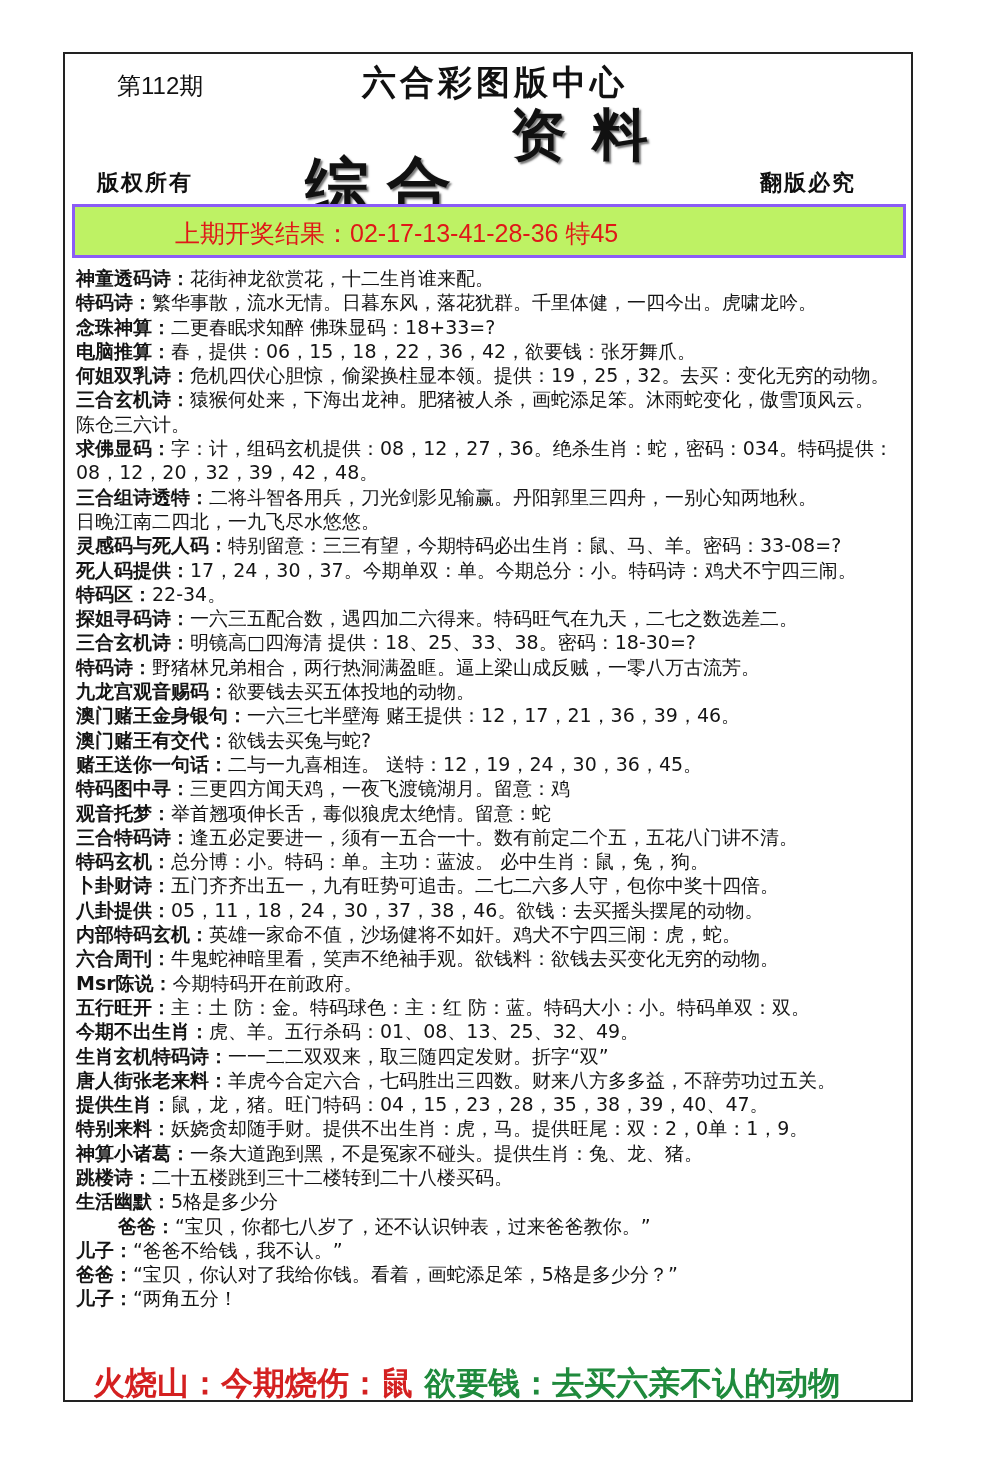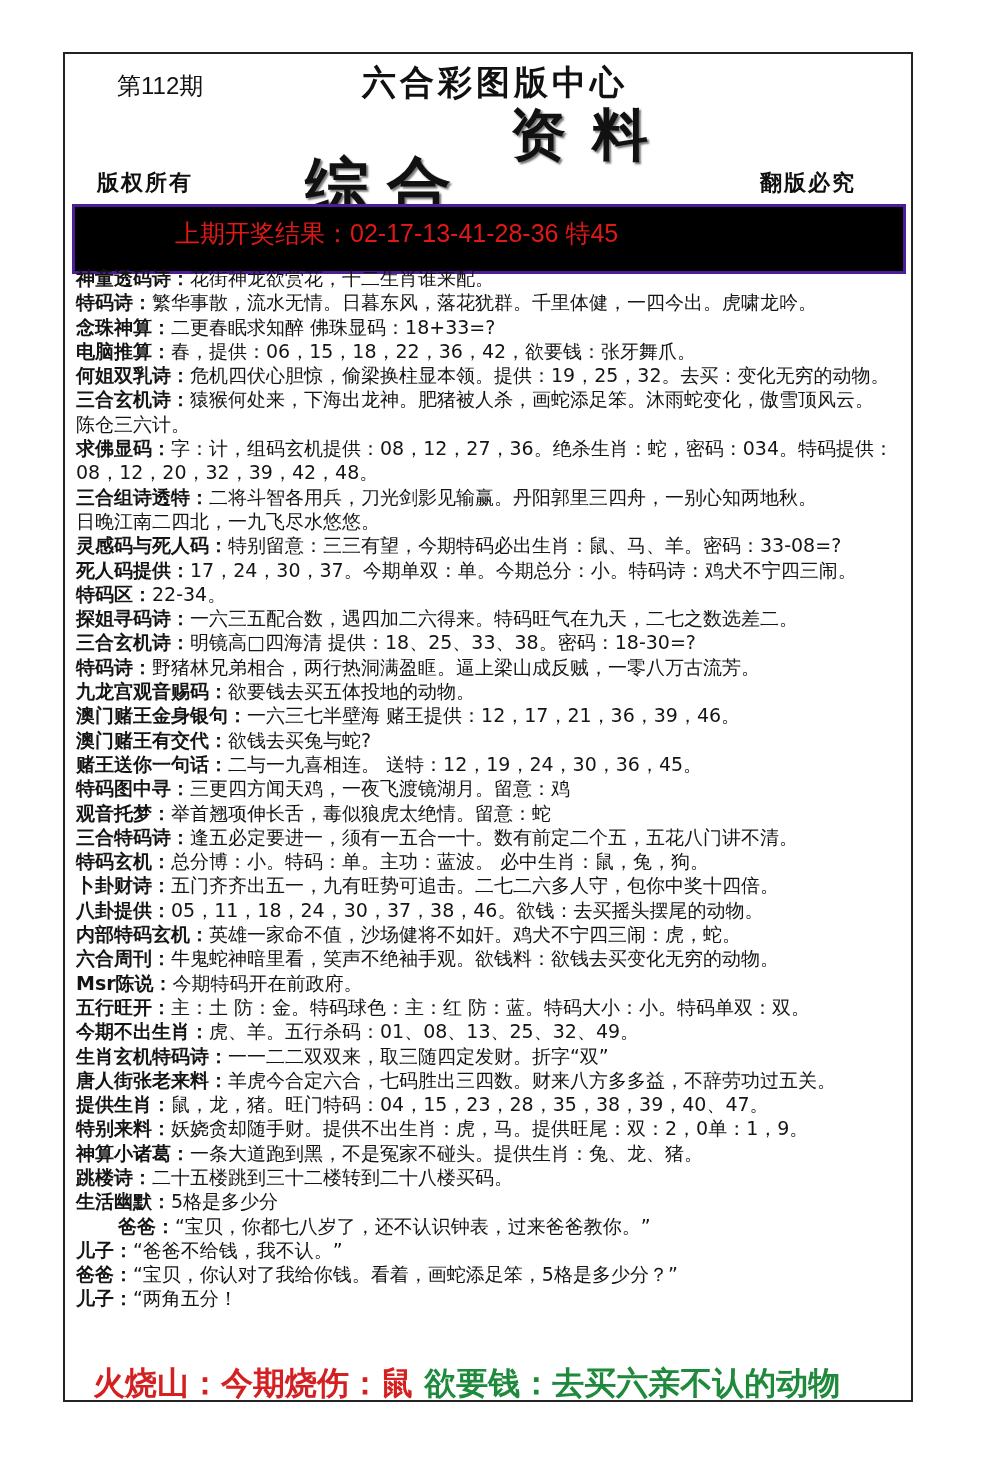--- a/index.html
+++ b/index.html
@@ -29,22 +29,22 @@
   }
   .copyright-left {
     position: absolute; left: 97px; top: 168px; font-size: 22px; font-weight: bold; letter-spacing: 2px;
     font-family: "DejaVu Serif", serif;
   }
   .copyright-right {
     position: absolute; left: 760px; top: 168px; font-size: 22px; font-weight: bold; letter-spacing: 2px;
     font-family: "DejaVu Serif", serif;
   }
   .result-box {
-    position: absolute; left: 72px; top: 204px; width: 834px; height: 70px;
-    border: 3px solid #4c1d95; box-sizing: border-box; background: #000000;
+    position: absolute; left: 72px; top: 204px; width: 834px; height: 54px;
+    border: 3px solid #8b5cf6; box-sizing: border-box; background: #bef264;
   }
   .result-text {
     position: absolute; left: 100px; top: 10px; font-size: 25px; color: #e01818;
     font-family: "Liberation Sans", sans-serif; white-space: nowrap;
   }
   .lines {
     position: absolute; left: 76px; top: 266px; width: 832px;
   }
   .line {
     height: 24.3px; line-height: 24.3px; font-size: 19px; white-space: nowrap;

